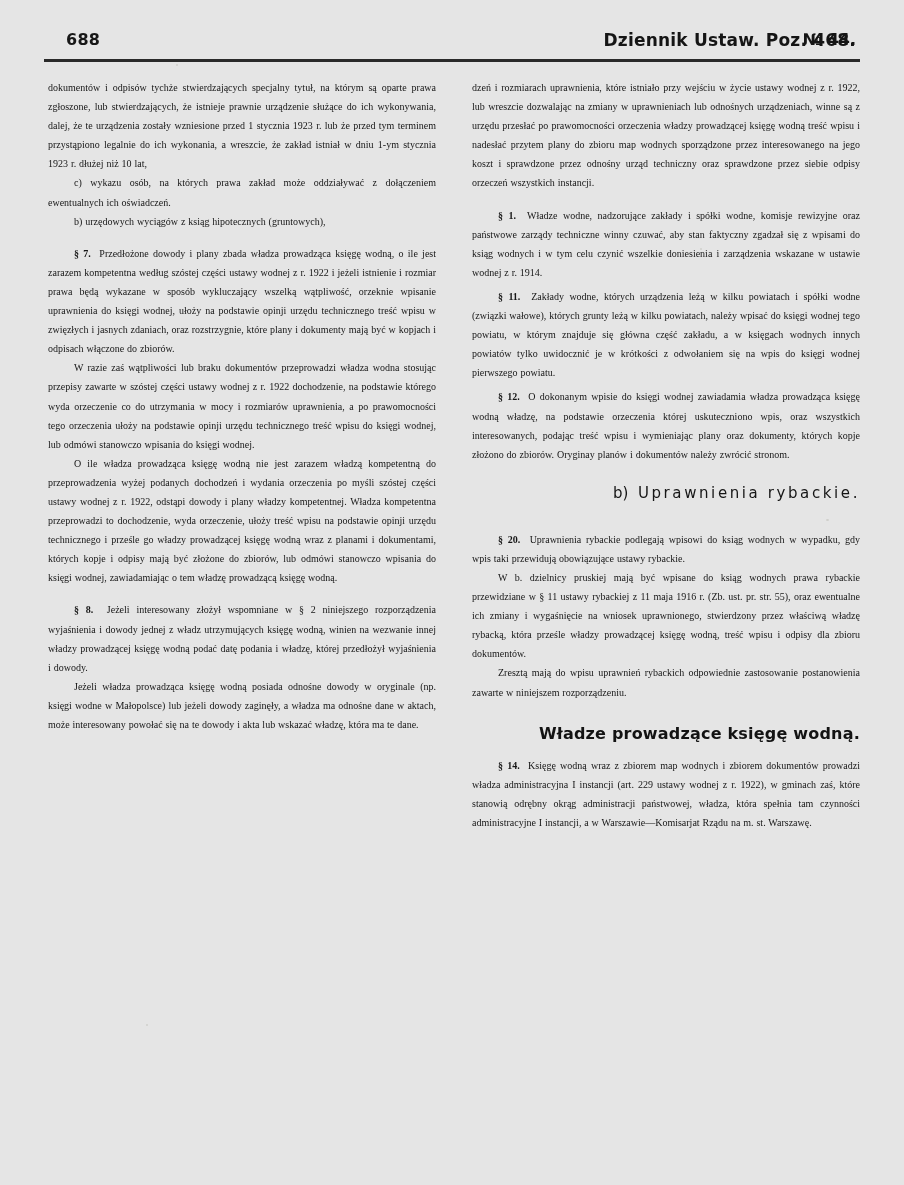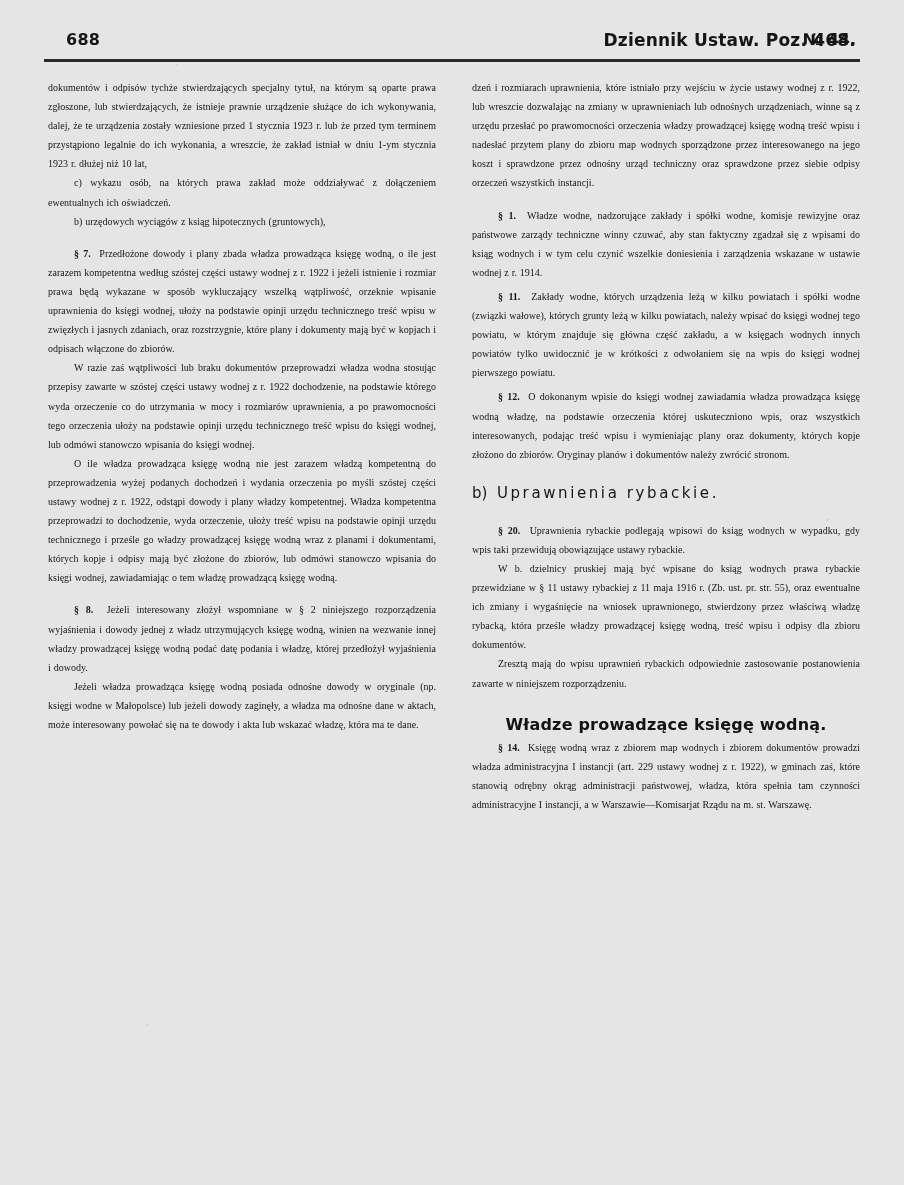--- a/index.html
+++ b/index.html
@@ -99,34 +99,34 @@
   }
   p.gap-small {
     margin-top: 5px;
   }
   .sec {
     font-weight: bold;
   }
 
   
   h2.sub-head {
-    margin: 20px 0 19px 0;
+    margin: 20px 0 28px 0;
     font-size: 15px;
     font-weight: normal;
-    text-align: left;
+    text-align: right;
     color: #161616;
   }
   h2.sub-head .spaced {
     letter-spacing: 2.6px;
   }
   h2.bold-head {
-    margin: 22px 0 4px 0;
+    margin: 22px 0 13px 0;
     font-size: 16px;
     font-weight: bold;
-    text-align: center;
+    text-align: right;
     color: #131313;
     letter-spacing: 0.2px;
   }
 
   
   .speck {
     position: absolute;
     background: #cfcfcb;
     border-radius: 50%;
     pointer-events: none;

